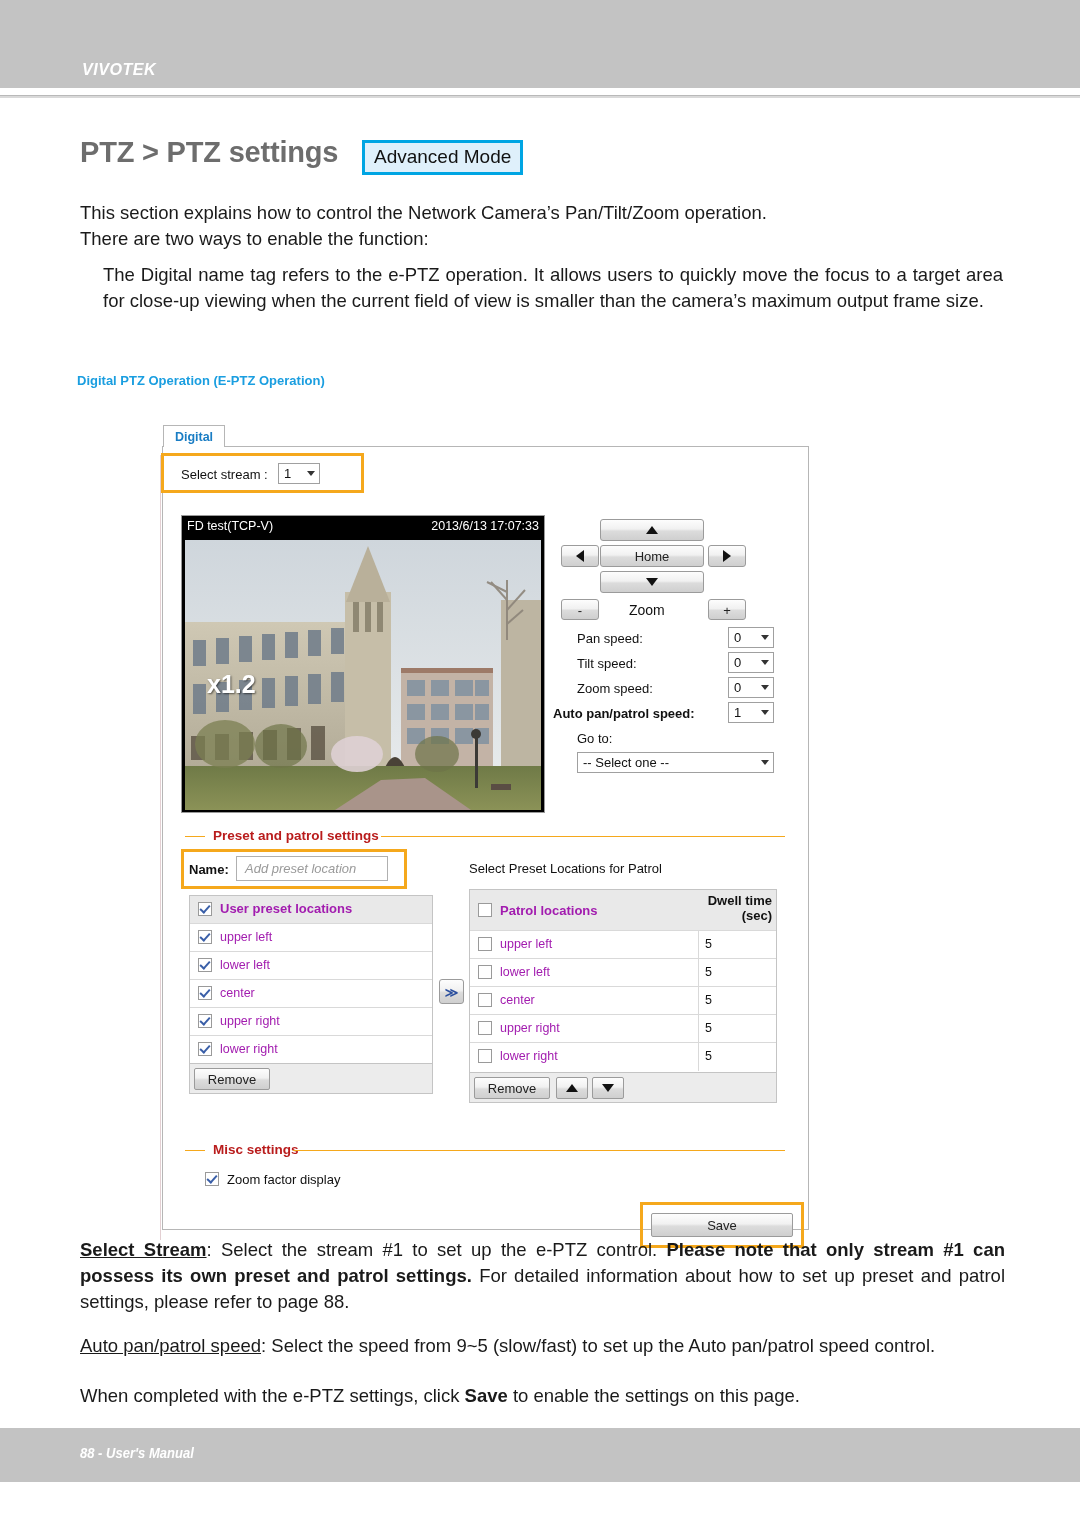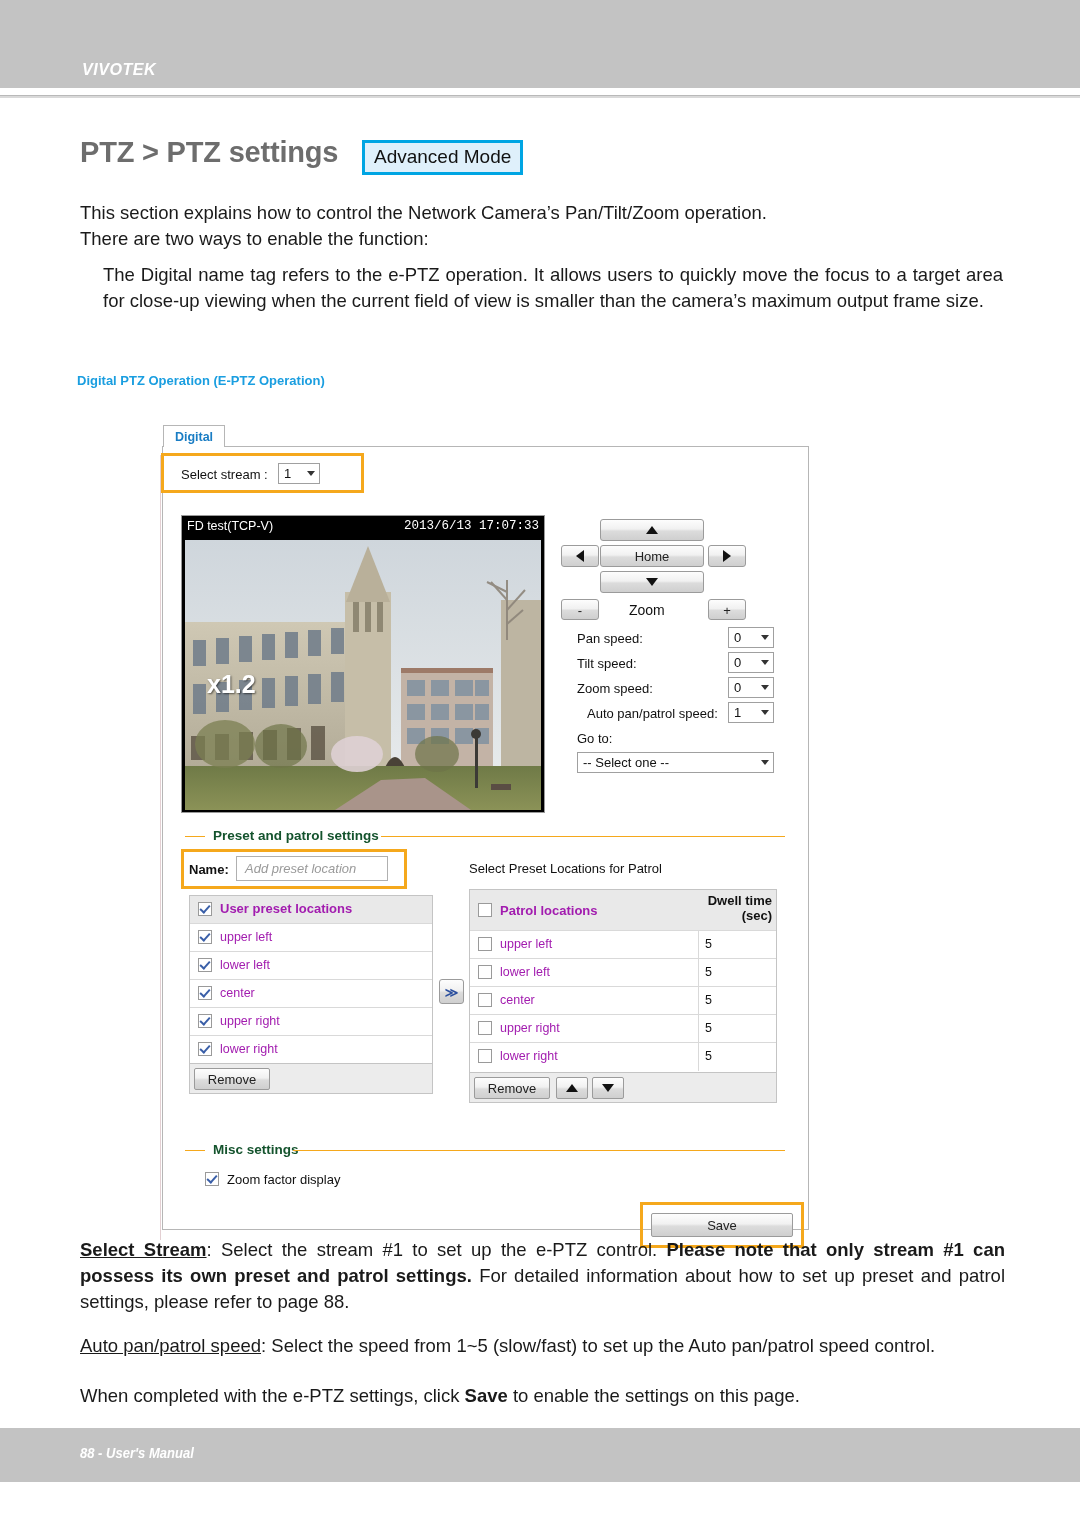--- a/index.html
+++ b/index.html
@@ -103,42 +103,42 @@
     position:absolute; right:4px; top:7px;
     width:0;height:0;border-left:4px solid transparent;border-right:4px solid transparent;
     border-top:5px solid #333;
   }
 
   
   .vid { position:absolute; left:18px; top:68px; width:364px; height:298px;
          border:1px solid #9a9a9a; box-sizing:border-box; background:#000; overflow:hidden; }
   .vid-bar { position:absolute; left:0;top:0;width:100%;height:21px;background:#000; }
   .vid-bar .l { position:absolute;left:5px;top:3px;font-size:12.5px;color:#fff;}
-  .vid-bar .r { position:absolute;right:5px;top:3px;font-size:12.5px;color:#fff;font-family:Liberation Mono, monospace;}
+  .vid-bar .r { position:absolute;right:5px;top:3px;font-size:12.5px;color:#fff;}
   .vid-img { position:absolute; left:3px; top:24px; width:356px; height:270px; overflow:hidden;}
   .zoomtag { position:absolute; left:22px; top:130px; font-size:25px; font-weight:bold;
              color:#fff; text-shadow:1px 1px 2px rgba(0,0,0,.55); z-index:5;}
 
   
   .btn {
     position:absolute; box-sizing:border-box;
     border:1px solid #9b9b9b; border-radius:3px;
     background:linear-gradient(#fdfdfd 0%, #f1f1f1 45%, #dcdcdc 55%, #cfcfcf 100%);
     font-size:13px; color:#222; text-align:center;
   }
   .btn.flat { border-radius:2px; }
   .tri { width:0;height:0; display:inline-block; }
   .tri.up { border-left:6px solid transparent;border-right:6px solid transparent;border-bottom:8px solid #111;}
   .tri.dn { border-left:6px solid transparent;border-right:6px solid transparent;border-top:8px solid #111;}
   .tri.lf { border-top:6px solid transparent;border-bottom:6px solid transparent;border-right:8px solid #111;}
   .tri.rt { border-top:6px solid transparent;border-bottom:6px solid transparent;border-left:8px solid #111;}
   .ctr { display:flex; align-items:center; justify-content:center; height:100%; }
 
   
-  .fs-legend { position:absolute; font-size:13.5px; font-weight:bold; color:#14532d; background:#fff; padding:0 6px; }
+  .fs-legend { position:absolute; font-size:13.5px; font-weight:bold; color:#b91c1c; background:#fff; padding:0 6px; }
   .fs-line { position:absolute; height:1px; background:#f5a81c; }
 
   
   .tbl { position:absolute; box-sizing:border-box; border:1px solid #c4c4c4; background:#fff; }
   .trow { position:relative; box-sizing:border-box; border-bottom:1px solid #d9d9d9; height:28px; }
   .trow:last-child { border-bottom:none; }
   .trow.head { background:#e9e9e9; font-weight:bold; }
   .cb {
     position:absolute; left:8px; top:6px; width:14px; height:14px;
     box-sizing:border-box; border:1px solid #9a9a9a; background:#fff;
@@ -339,21 +339,21 @@
         <span>0</span>
         <span class="arw"></span>
       </div>
 
       <div class="lbl" style="left:414px; top:234px;">Zoom speed:</div>
       <div class="sel" style="left:565px; top:230px; width:46px;">
         <span>0</span>
         <span class="arw"></span>
       </div>
 
-      <div class="lbl" style="left:424px; top:259px;">Auto pan/patrol speed:</div>
+      <div class="lbl" style="left:390px; top:259px;font-weight:bold;">Auto pan/patrol speed:</div>
       <div class="sel" style="left:565px; top:255px; width:46px;">
         <span>1</span>
         <span class="arw"></span>
       </div>
 
       <div class="lbl" style="left:414px; top:284px;">Go to:</div>
       <div class="sel" style="left:414px; top:305px; width:197px;">
         <span>-- Select one --</span>
         <span class="arw"></span>
       </div>
@@ -468,21 +468,21 @@
       <div class="hl-orange" style="left:477px; top:755px; width:164px; height:46px;"></div>
 
     </div>
   </div>
 
   <div class="p j" style="left:80px; top:1237px; width:925px;">
     <span class="u b">Select Stream</span><span>: Select the stream #1 to set up the e-PTZ control. </span><span class="b">Please note that only stream #1 can possess its own preset and patrol settings.</span><span> For detailed information about how to set up preset and patrol settings, please refer to page 88.</span>
   </div>
 
   <div class="p" style="left:80px; top:1333px; width:940px;">
-    <span class="u">Auto pan/patrol speed</span><span>: Select the speed from 1~5 (slow/fast) to set up the Auto pan/patrol speed control.</span>
+    <span class="u">Auto pan/patrol speed</span><span>: Select the speed from 9~5 (slow/fast) to set up the Auto pan/patrol speed control.</span>
   </div>
 
   <div class="p" style="left:80px; top:1383px; width:940px;">
     <span>When completed with the e-PTZ settings, click </span><span class="b">Save</span><span> to enable the settings on this page.</span>
   </div>
 
   <div class="ftr"></div>
   <div class="ftr-txt">88 - User's Manual</div>
 
 </div>

